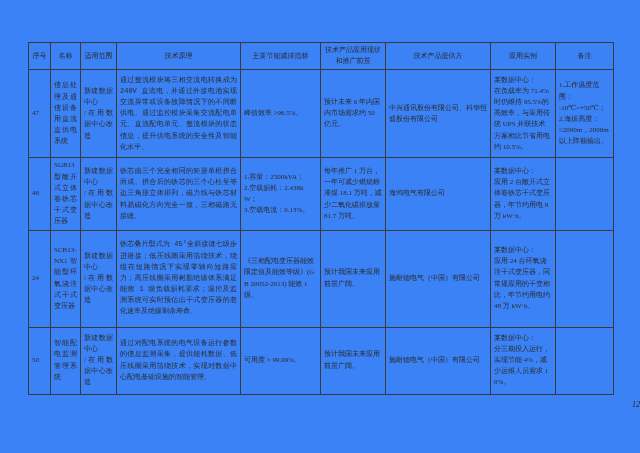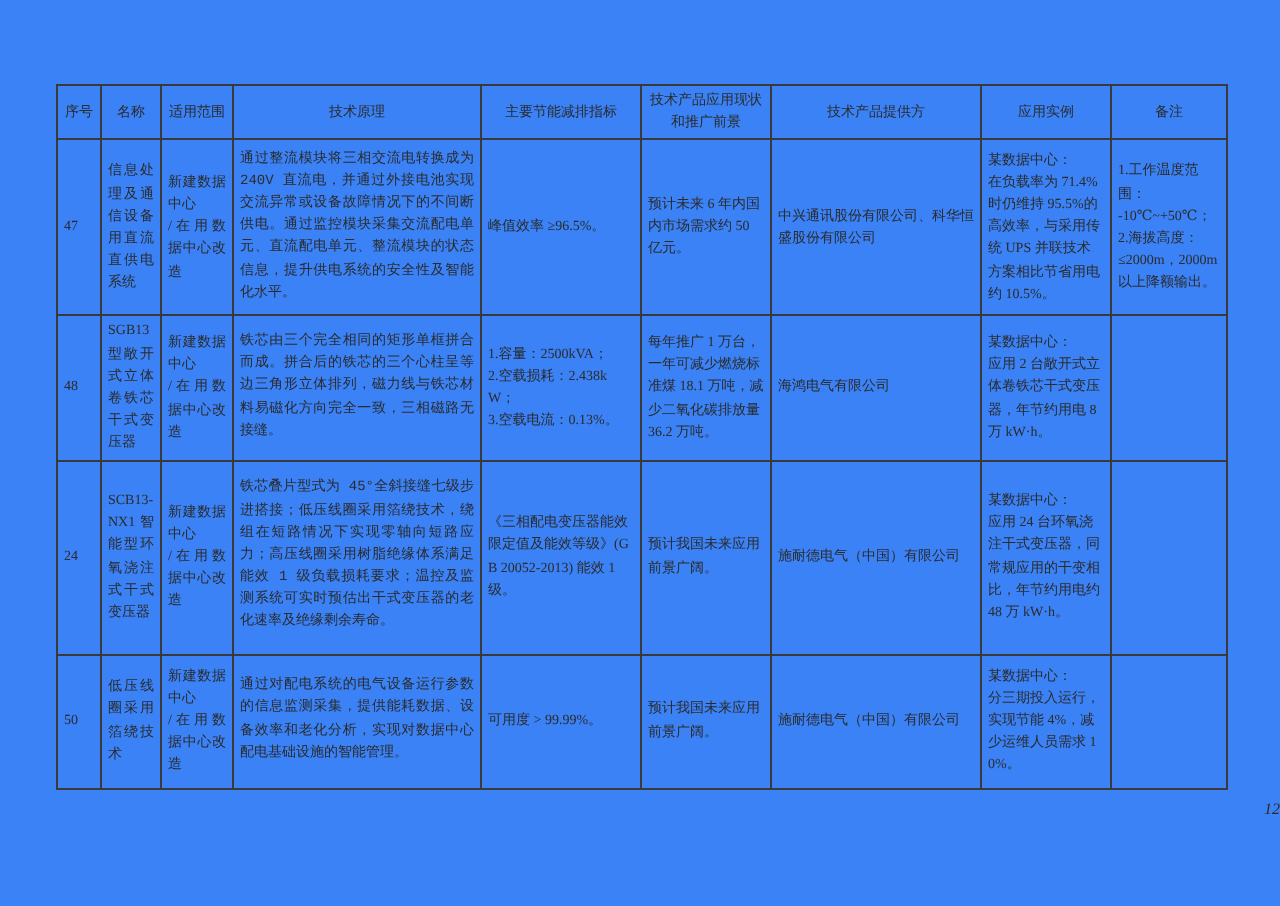--- a/index.html
+++ b/index.html
@@ -107,45 +107,45 @@
       </tr>
       <tr style="height:67px">
         <td class="c-no">48</td>
         <td class="c-name">SGB13型敞开式立体卷铁芯干式变压器</td>
         <td class="c-scope">新建数据中心
 /在用数据中心改造</td>
         <td class="c-principle">铁芯由三个完全相同的矩形单框拼合而成。拼合后的铁芯的三个心柱呈等边三角形立体排列，磁力线与铁芯材料易磁化方向完全一致，三相磁路无接缝。</td>
         <td class="c-metrics">1.容量：2500kVA；
 2.空载损耗：2.438kW；
 3.空载电流：0.13%。</td>
-        <td class="c-status">每年推广 1 万台，一年可减少燃烧标准煤 18.1 万吨，减少二氧化碳排放量 36.2 万吨。</td>
+        <td class="c-status">每年推广 1 万台，一年可减少燃烧标准煤 18.1 万吨，减少二氧化碳排放量 81.7 万吨。</td>
         <td class="c-provider">海鸿电气有限公司</td>
         <td class="c-example">某数据中心：
 应用 2 台敞开式立体卷铁芯干式变压器，年节约用电 8 万 kW·h。</td>
         <td class="c-notes"></td>
       </tr>
       <tr style="height:97px">
         <td class="c-no">24</td>
         <td class="c-name">SCB13-NX1 智能型环氧浇注式干式变压器</td>
         <td class="c-scope">新建数据中心
 /在用数据中心改造</td>
         <td class="c-principle">铁芯叠片型式为 45°全斜接缝七级步进搭接；低压线圈采用箔绕技术，绕组在短路情况下实现零轴向短路应力；高压线圈采用树脂绝缘体系满足能效 1 级负载损耗要求；温控及监测系统可实时预估出干式变压器的老化速率及绝缘剩余寿命。</td>
         <td class="c-metrics">《三相配电变压器能效限定值及能效等级》(GB 20052-2013) 能效 1 级。</td>
         <td class="c-status">预计我国未来应用前景广阔。</td>
         <td class="c-provider">施耐德电气（中国）有限公司</td>
         <td class="c-example">某数据中心：
 应用 24 台环氧浇注干式变压器，同常规应用的干变相比，年节约用电约 48 万 kW·h。</td>
         <td class="c-notes"></td>
       </tr>
       <tr style="height:67px">
         <td class="c-no">50</td>
-        <td class="c-name">低压线圈采用箔绕技术</td>
+        <td class="c-name">智能配电监测管理系统</td>
         <td class="c-scope">新建数据中心
 /在用数据中心改造</td>
-        <td class="c-principle">通过对配电系统的电气设备运行参数的信息监测采集，提供能耗数据、设备效率和老化分析，实现对数据中心配电基础设施的智能管理。</td>
+        <td class="c-principle">通过对配电系统的电气设备运行参数的信息监测采集，提供能耗数据、低压线圈采用箔绕技术，实现对数据中心配电基础设施的智能管理。</td>
         <td class="c-metrics">可用度 &gt; 99.99%。</td>
         <td class="c-status">预计我国未来应用前景广阔。</td>
         <td class="c-provider">施耐德电气（中国）有限公司</td>
         <td class="c-example">某数据中心：
 分三期投入运行，实现节能 4%，减少运维人员需求 10%。</td>
         <td class="c-notes"></td>
       </tr>
     </tbody>
   </table>
 

